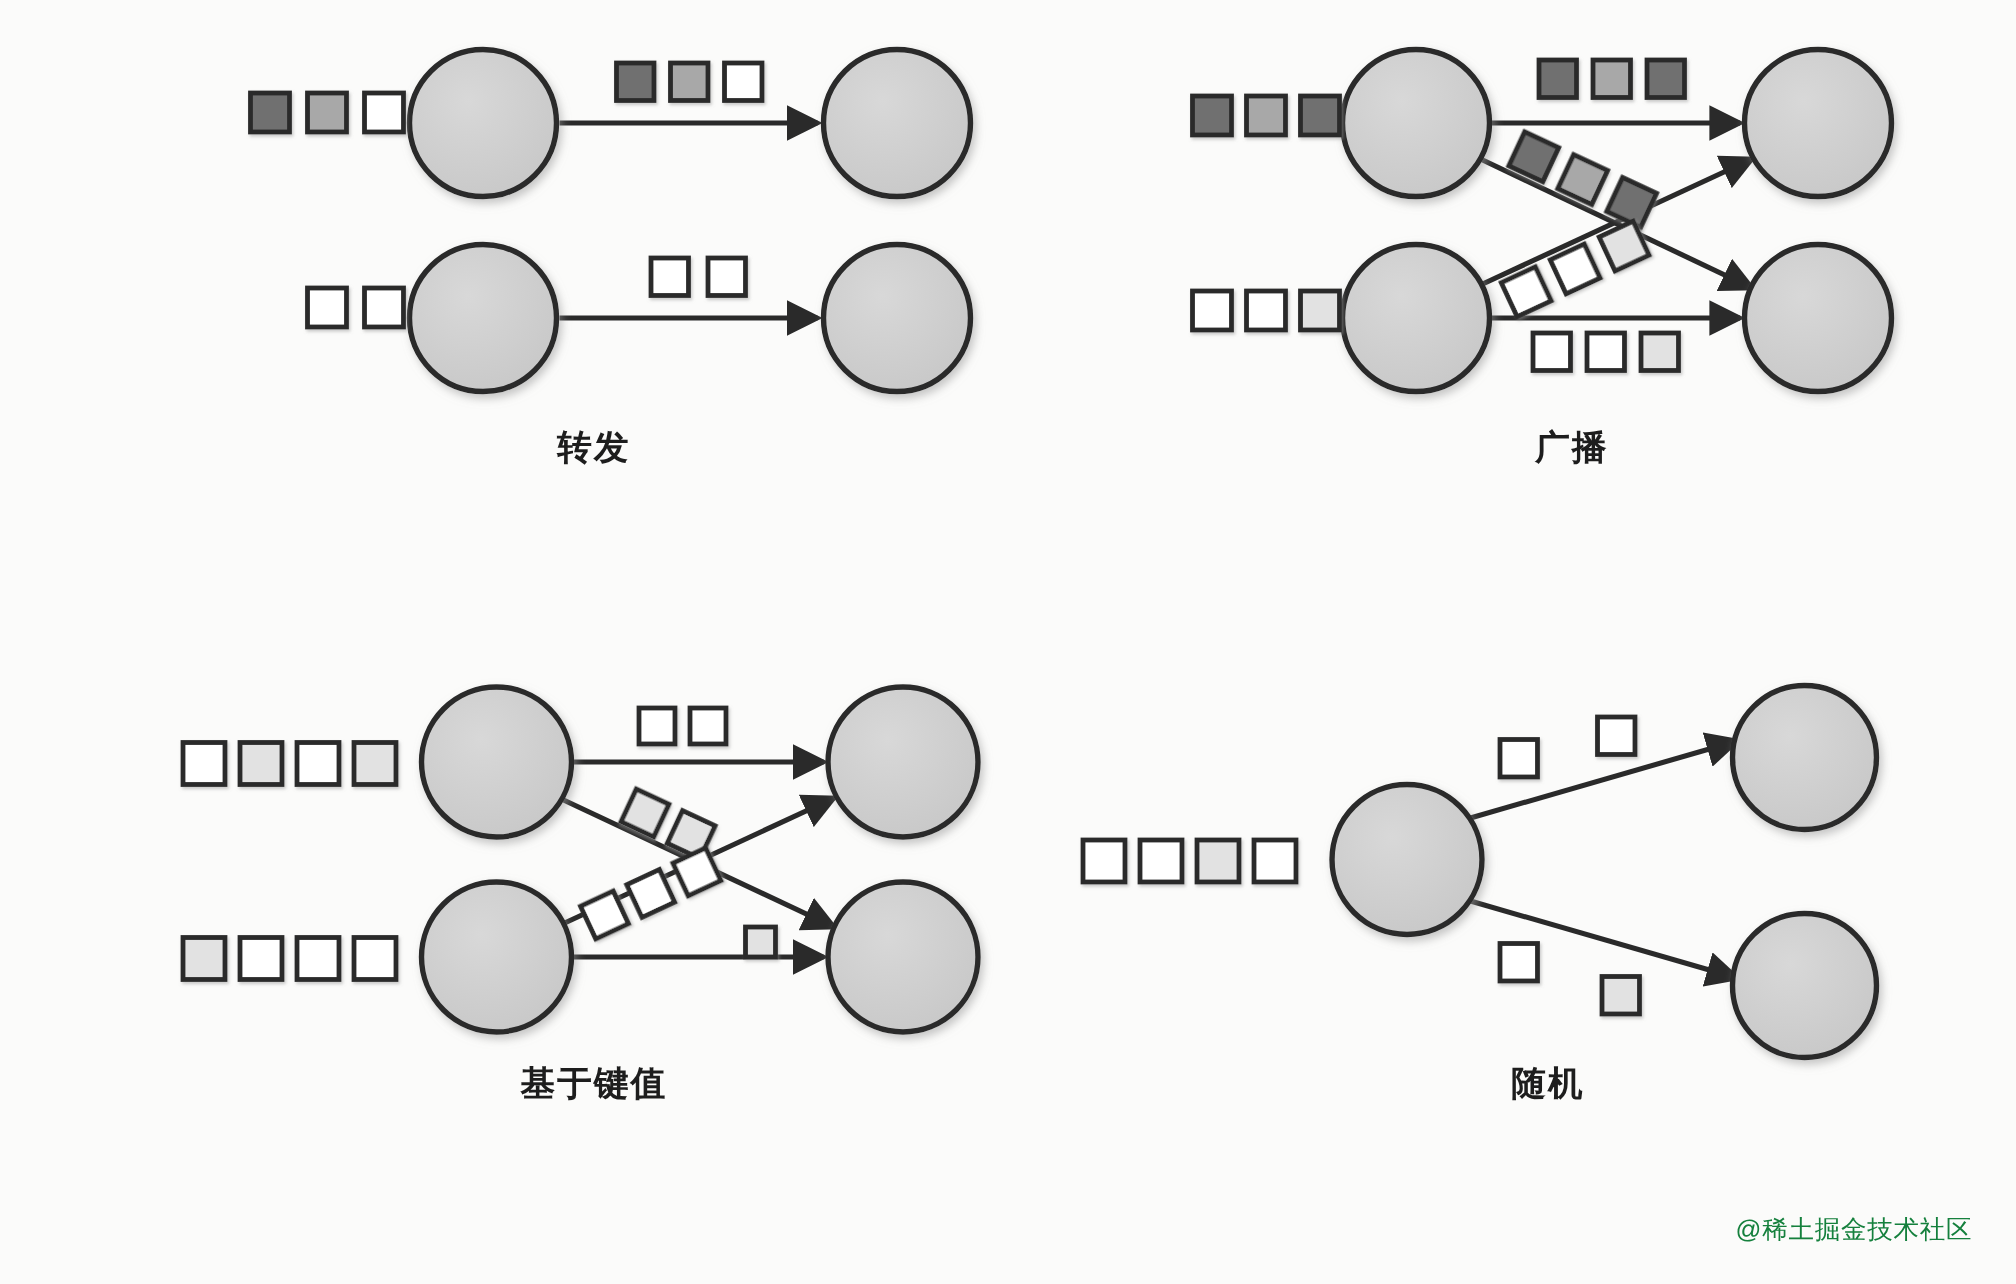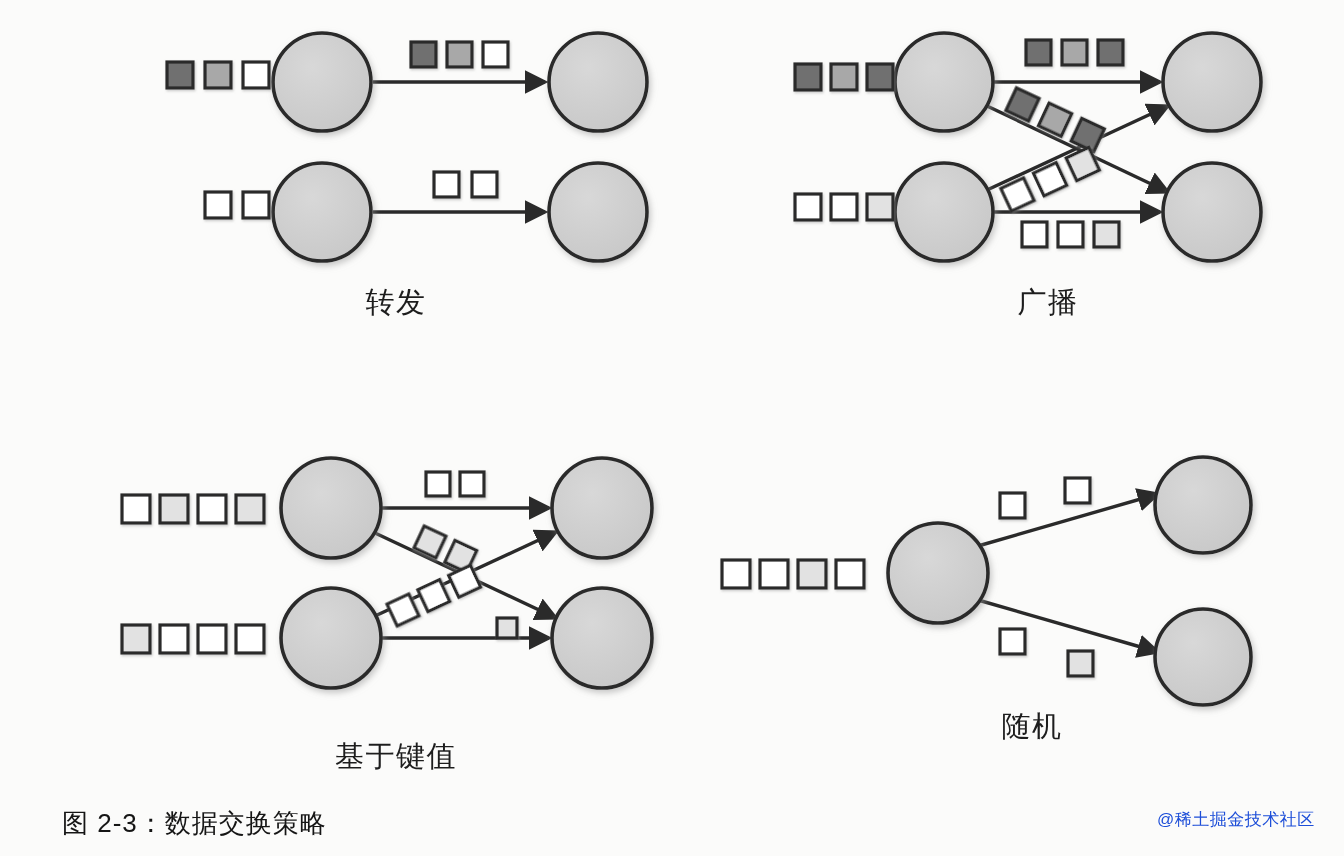--- a/index.html
+++ b/index.html
@@ -22,22 +22,22 @@
   #diagram-svg {
     position: absolute;
     left: 0;
     top: 0;
     width: 1344px;
     height: 856px;
     display: block;
   }
   .panel-label {
     position: absolute;
-    font-weight: normal;
-    font-size: 29px;
+    font-weight: bold;
+    font-size: 23px;
     color: #1d1d1d;
     letter-spacing: 1.5px;
     white-space: nowrap;
     transform: translateX(-50%);
     font-family: "Liberation Sans", "DejaVu Sans", sans-serif;
     text-align: center;
   }
   #caption {
     position: absolute;
     left: 62px;
@@ -45,21 +45,21 @@
     font-size: 26px;
     color: #151515;
     letter-spacing: 1px;
     white-space: nowrap;
   }
   #watermark {
     position: absolute;
     left: 1157px;
     top: 808px;
     font-size: 17px;
-    color: #1d4ed8;
+    color: #15803d;
     letter-spacing: 0.5px;
     white-space: nowrap;
   }
 </style>
 </head>
 <body style="background: rgb(251, 251, 250);">
 
 <div id="figure-root">
 
   <svg id="diagram-svg" viewBox="0 0 1344 856" xmlns="http://www.w3.org/2000/svg">
@@ -231,20 +231,19 @@
               <rect x="1068" y="651" width="25" height="25" fill="#e2e2e2" stroke="#2a2a2a" stroke-width="3.2" filter="url(#squareShadow)"></rect>
             </g>
           </g>
         </g>
       </g>
   </svg>
 
   <div id="labels-layer">
       <div class="panel-label" style="left: 396px; top: 283px;">转发</div>
       <div class="panel-label" style="left: 1048px; top: 283px;">广播</div>
-      <div class="panel-label" style="left: 396px; top: 737px;">基于键值</div>
+      <div class="panel-label" style="left: 396px; top: 707px;">基于键值</div>
       <div class="panel-label" style="left: 1032px; top: 707px;">随机</div>
     </div>
 
-  <div id="caption">图 2-3：数据交换策略</div>
   <div id="watermark">@稀土掘金技术社区</div>
 
 </div>
 
 </body></html>

